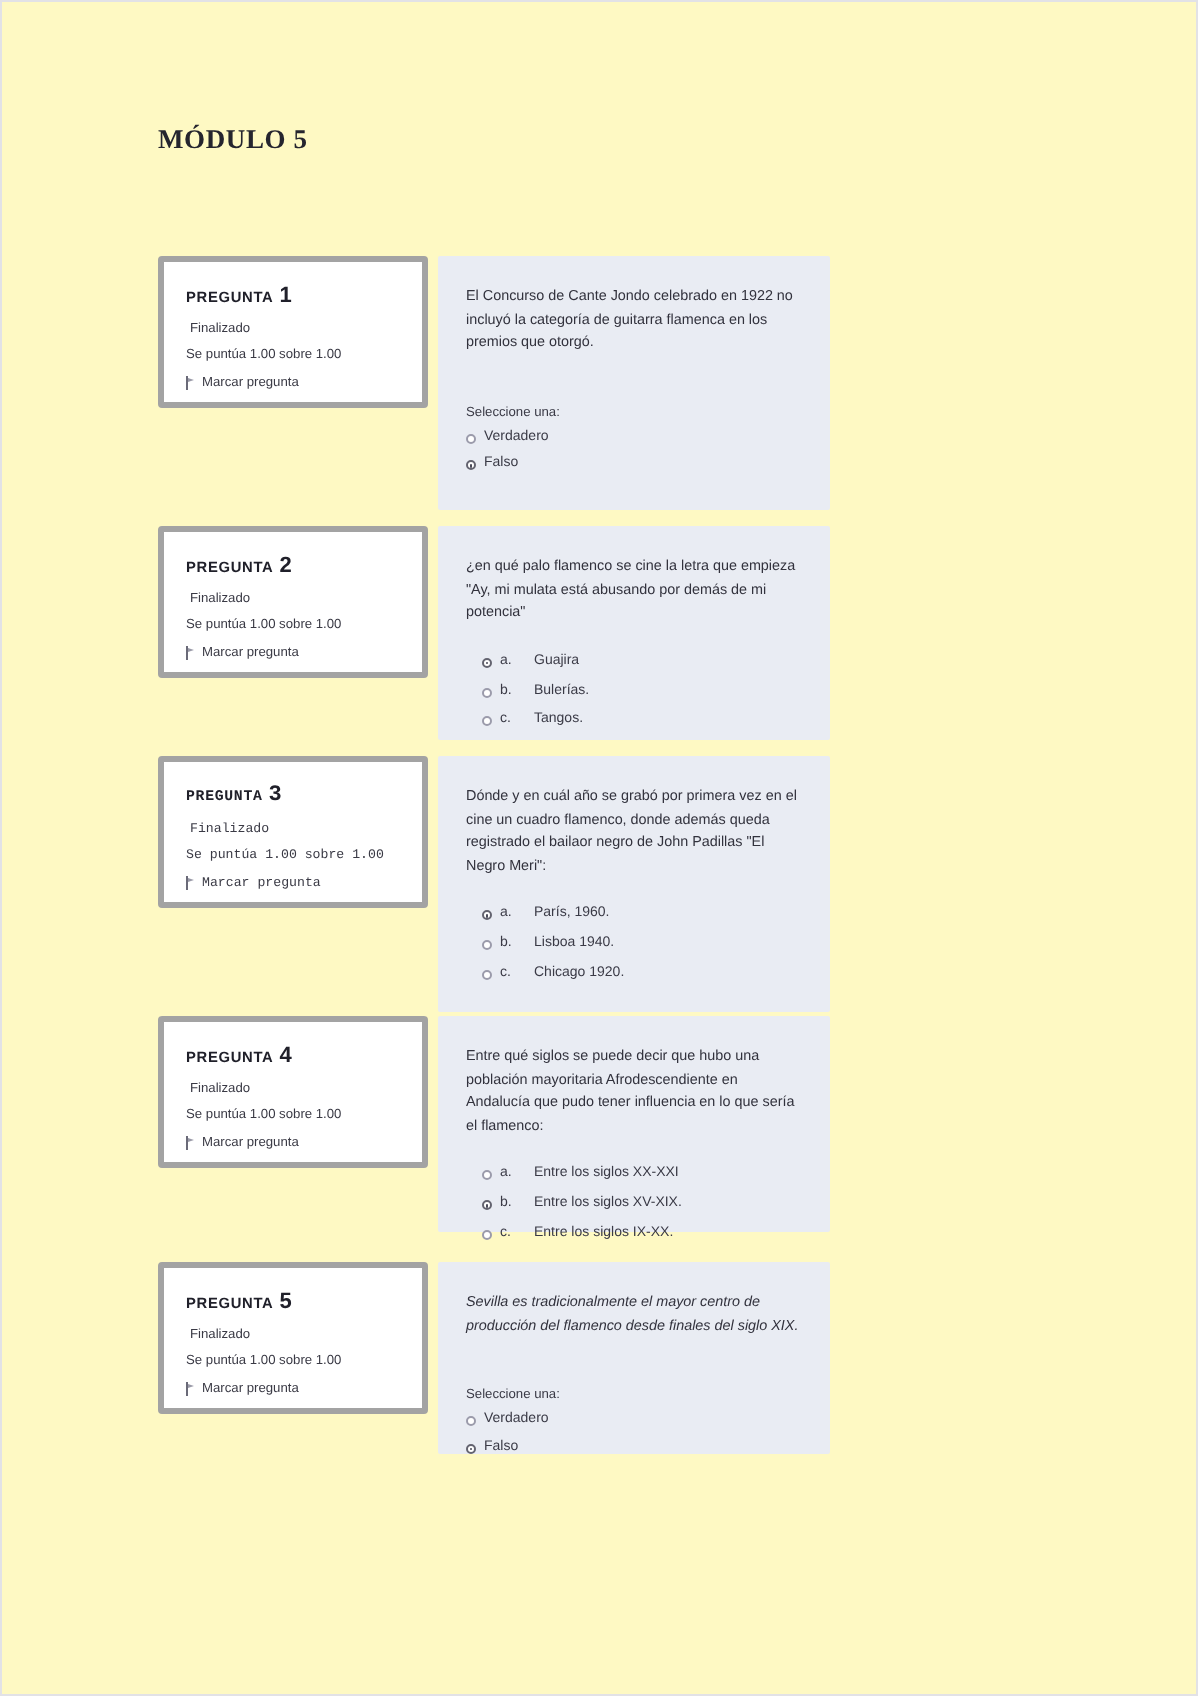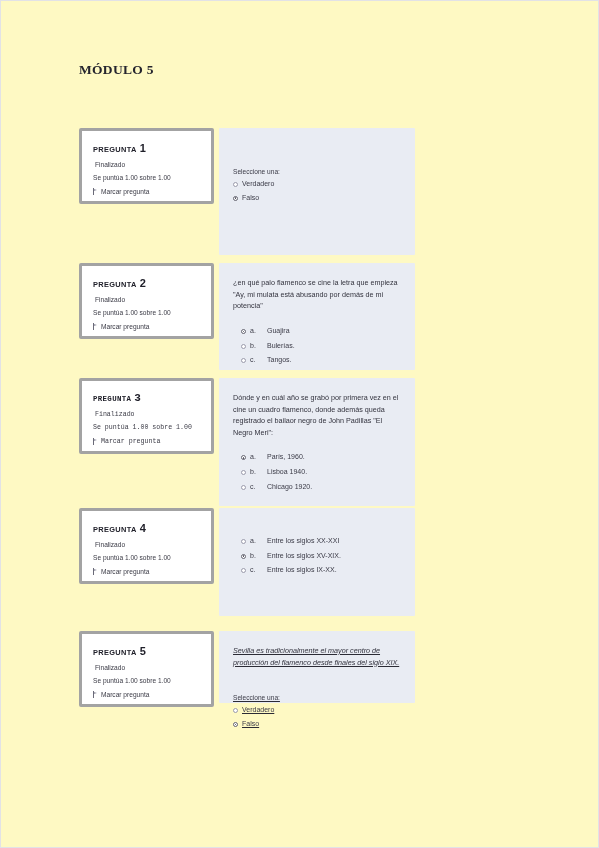--- a/index.html
+++ b/index.html
@@ -213,20 +213,21 @@
           <div class="q-card" style="height: 76px;">
             <div class="q-card-head"><span>PREGUNTA</span><span class="q-num">1</span></div>
             <div class="q-card-state">Finalizado</div>
             <div class="q-card-grade">Se puntúa 1.00 sobre 1.00</div>
             <div class="q-card-flag">
               <span class="flag-icon"></span>
               <span>Marcar pregunta</span>
             </div>
           </div>
           <div class="q-panel" style="height: 127px;">
+            <p class="q-text">El Concurso de Cante Jondo celebrado en 1922 no incluyó la categoría de guitarra flamenca en los premios que otorgó.</p>
             <p class="q-prompt" style="margin-top: 26px;">Seleccione una:</p>
             <ul class="answers">
               <li class="answer">
                 <span class="radio"></span>
                 <span class="answer-label">Verdadero</span>
               </li>
               <li class="answer">
                 <span class="radio checked"></span>
                 <span class="answer-label">Falso</span>
               </li>
@@ -299,20 +300,21 @@
           <div class="q-card" style="height: 76px;">
             <div class="q-card-head"><span>PREGUNTA</span><span class="q-num">4</span></div>
             <div class="q-card-state">Finalizado</div>
             <div class="q-card-grade">Se puntúa 1.00 sobre 1.00</div>
             <div class="q-card-flag">
               <span class="flag-icon"></span>
               <span>Marcar pregunta</span>
             </div>
           </div>
           <div class="q-panel" style="height: 108px;">
+            <p class="q-text">Entre qué siglos se puede decir que hubo una población mayoritaria Afrodescendiente en Andalucía que pudo tener influencia en lo que sería el flamenco:</p>
             <ul class="answers lettered">
               <li class="answer">
                 <span class="radio"></span>
                 <span class="answer-letter">a.</span>
                 <span class="answer-label">Entre los siglos XX-XXI</span>
               </li>
               <li class="answer">
                 <span class="radio checked"></span>
                 <span class="answer-letter">b.</span>
                 <span class="answer-label">Entre los siglos XV-XIX.</span>
@@ -328,21 +330,21 @@
         <div class="q-row" style="position: absolute; left: 0px; top: 536px; width: 100%;">
           <div class="q-card" style="height: 76px;">
             <div class="q-card-head"><span>PREGUNTA</span><span class="q-num">5</span></div>
             <div class="q-card-state">Finalizado</div>
             <div class="q-card-grade">Se puntúa 1.00 sobre 1.00</div>
             <div class="q-card-flag">
               <span class="flag-icon"></span>
               <span>Marcar pregunta</span>
             </div>
           </div>
-          <div class="q-panel" style="height: 72px; text-decoration: underline;">
+          <div class="q-panel" style="height: 96px;">
             <p class="q-text italic">Sevilla es tradicionalmente el mayor centro de producción del flamenco desde finales del siglo XIX.</p>
             <p class="q-prompt" style="margin-top: 26px;">Seleccione una:</p>
             <ul class="answers">
               <li class="answer">
                 <span class="radio"></span>
                 <span class="answer-label">Verdadero</span>
               </li>
               <li class="answer">
                 <span class="radio checked"></span>
                 <span class="answer-label">Falso</span>

